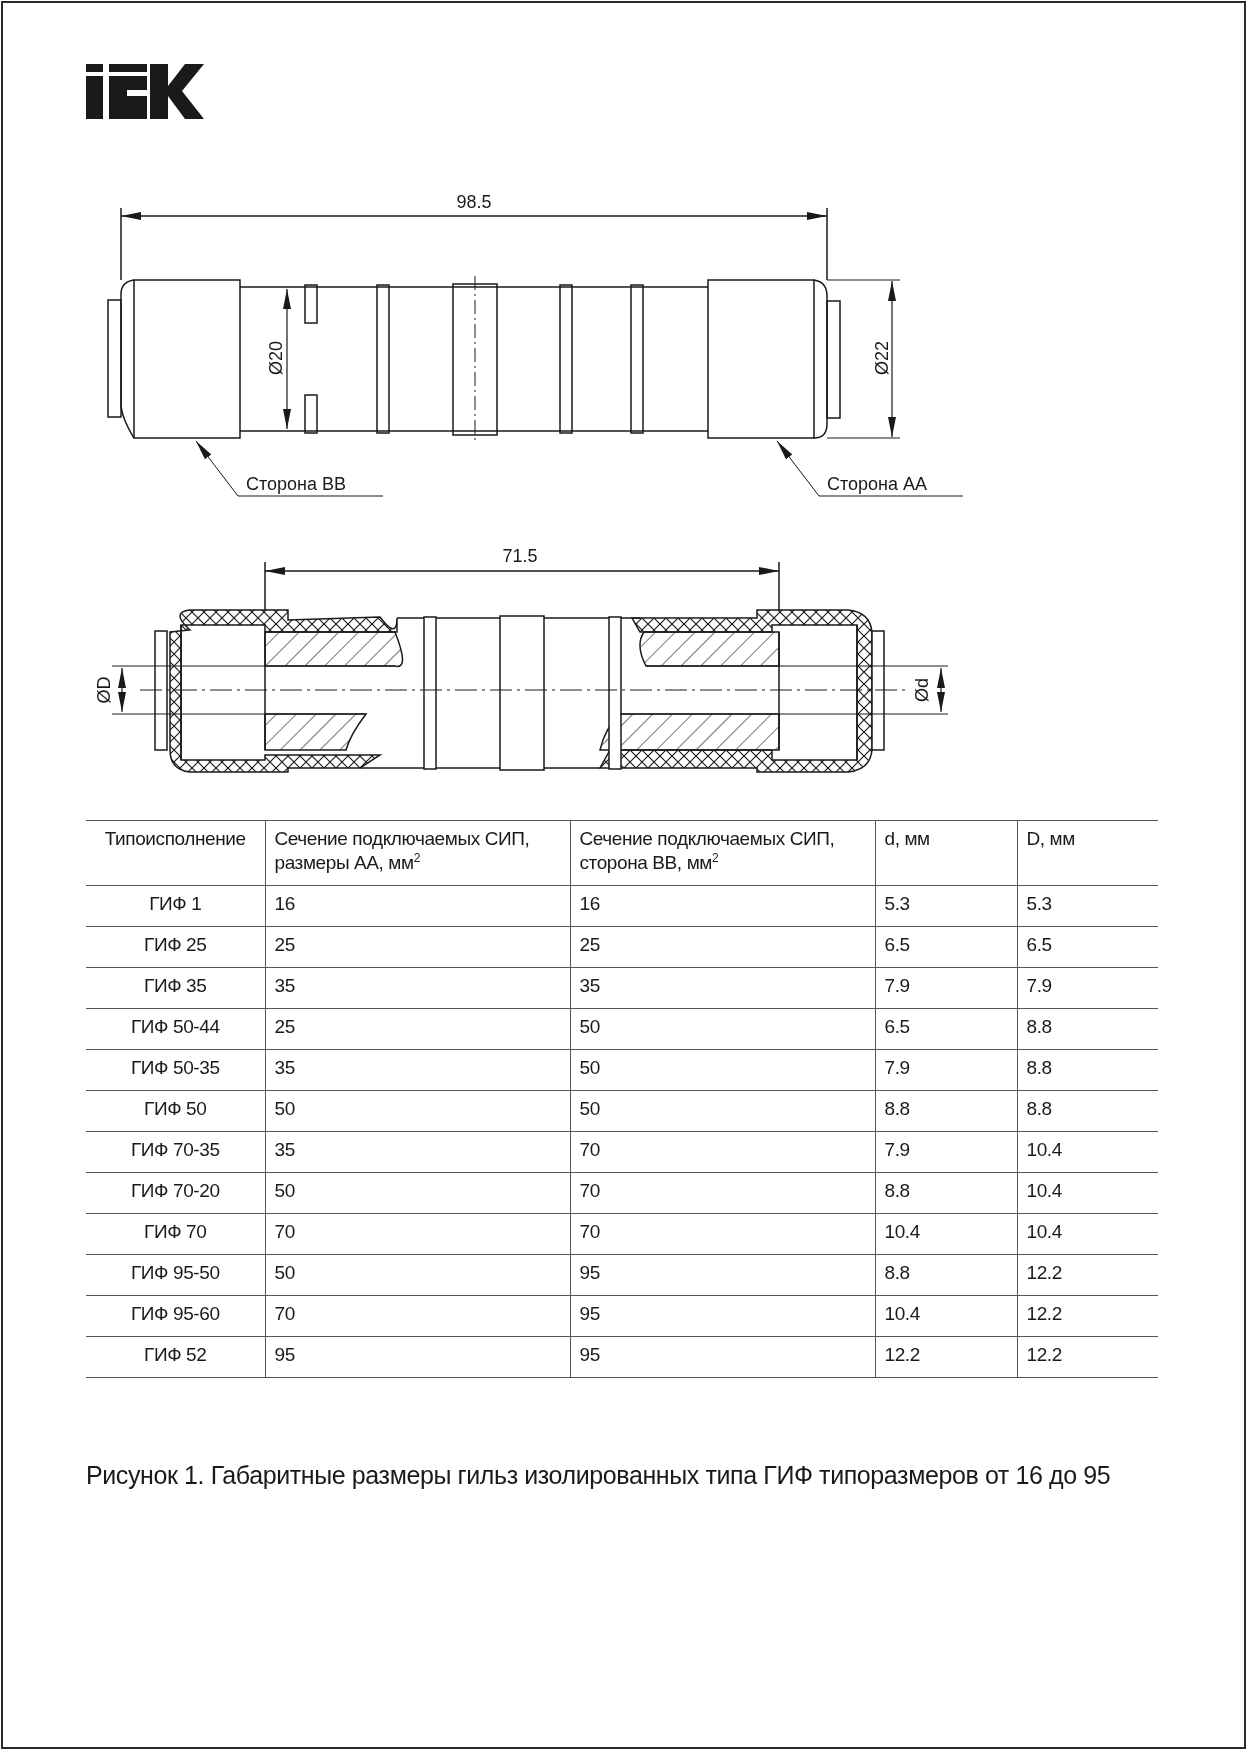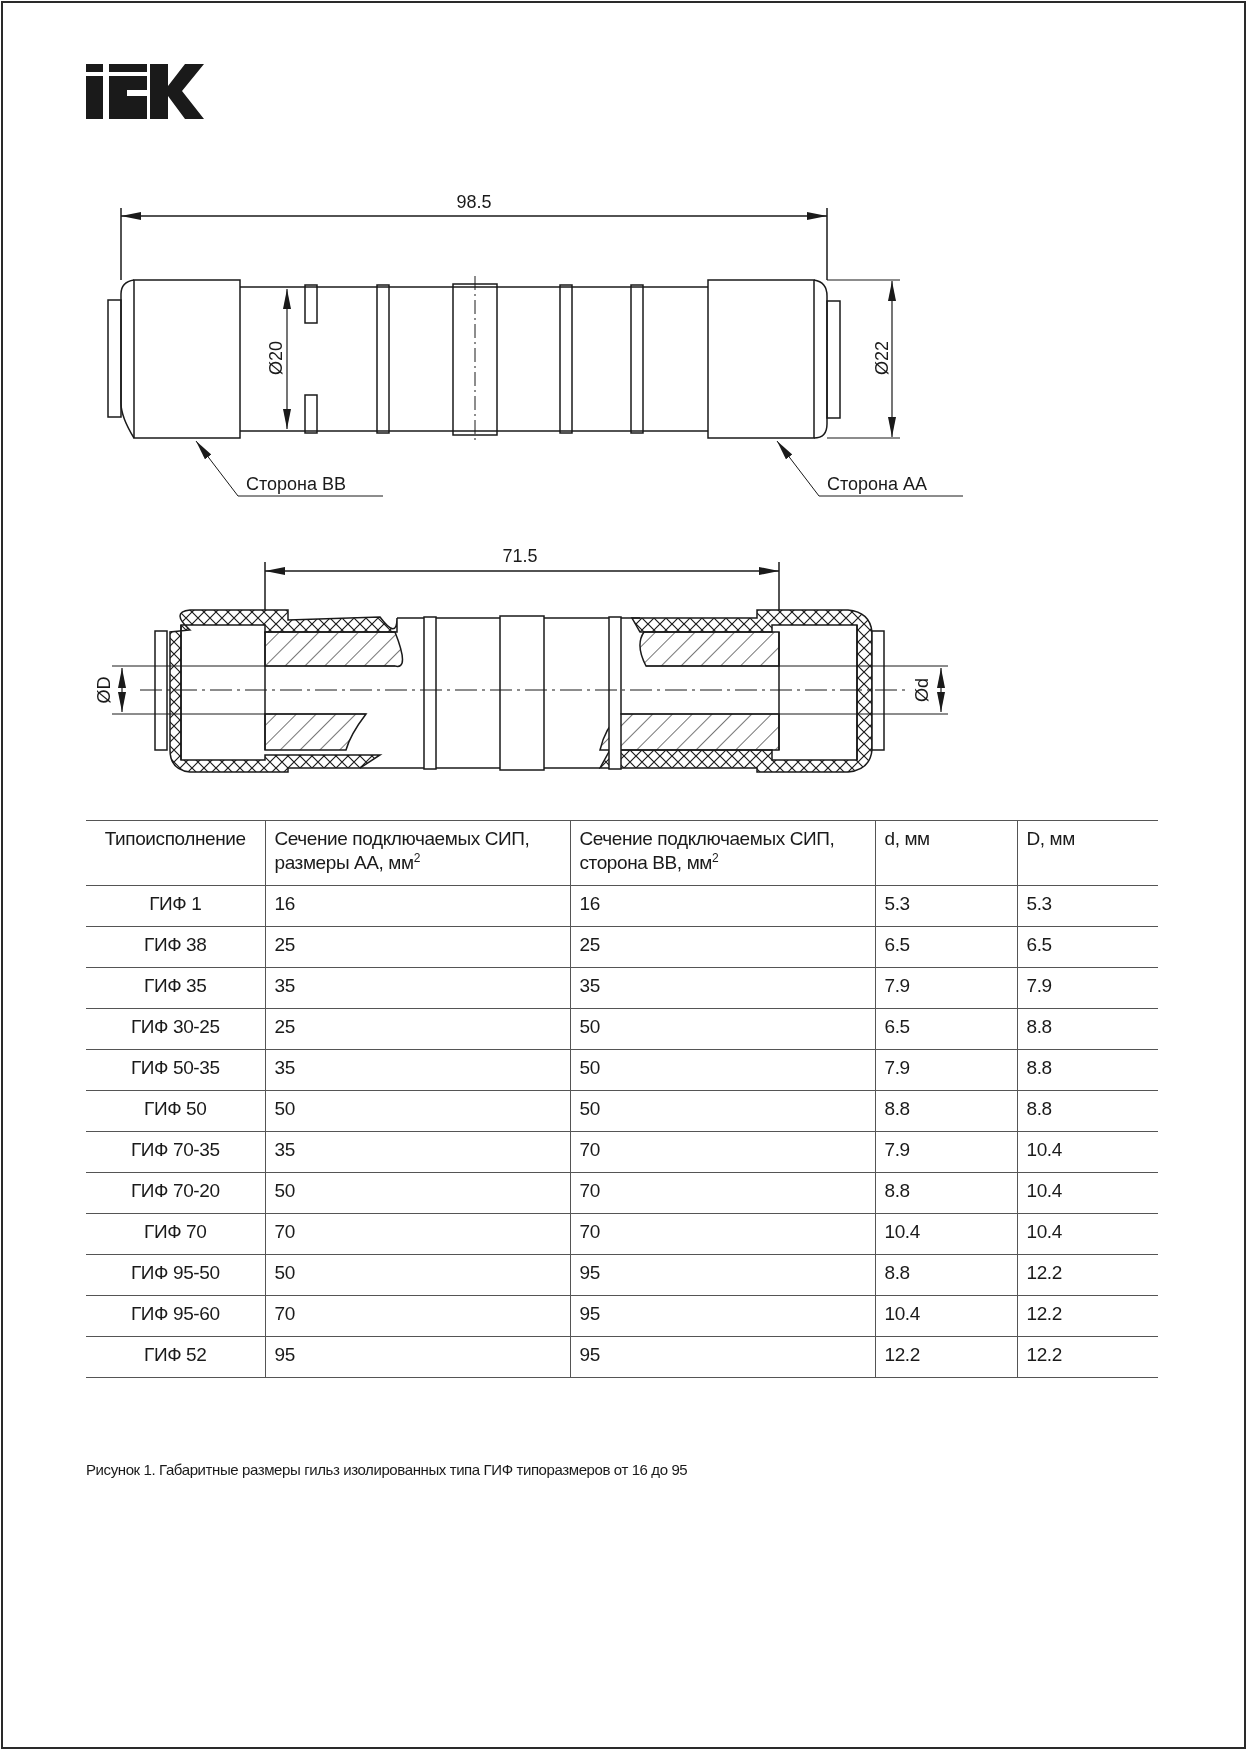--- a/index.html
+++ b/index.html
@@ -16,21 +16,21 @@
                 border-collapse: collapse; table-layout: fixed;
                 font-family: "Liberation Sans", sans-serif; font-size: 19px; color: #1a1a1a;
                 letter-spacing: -0.4px; }
   .spec-table th, .spec-table td { text-align: left; vertical-align: top; font-weight: normal;
                 padding: 6px 8px 0 9px; border-top: 1.5px solid #555; border-bottom: 1.5px solid #555;
                 border-left: 1.5px solid #555; border-right: none; line-height: 24px; }
   .spec-table th:first-child, .spec-table td:first-child { border-left: none; padding-left: 8px; text-align: center; }
   .spec-table thead th { height: 58px; padding-top: 6px; }
   .spec-table tbody td { height: 34px; padding-top: 6px; }
   .spec-table sup { font-size: 12px; vertical-align: 7px; line-height: 0; }
-  .caption { position: absolute; left: 86px; top: 1461px; font-size: 15px; letter-spacing: -0.4px;
+  .caption { position: absolute; left: 86px; top: 1461px; font-size: 25px; letter-spacing: -0.4px;
              font-family: "Liberation Sans", sans-serif; color: #1a1a1a; }
 </style>
 </head>
 <body>
 
 <div class="page-frame"></div>
 
 <svg class="logo" viewBox="0 0 118 55">
   <title>IEK</title>
 
@@ -165,35 +165,35 @@
   </thead>
   <tbody id="tbody">
       <tr>
         <td>ГИФ 1</td>
         <td>16</td>
         <td>16</td>
         <td>5.3</td>
         <td>5.3</td>
       </tr>
       <tr>
-        <td>ГИФ 38</td>
+        <td>ГИФ 25</td>
         <td>25</td>
         <td>25</td>
         <td>6.5</td>
         <td>6.5</td>
       </tr>
       <tr>
         <td>ГИФ 35</td>
         <td>35</td>
         <td>35</td>
         <td>7.9</td>
         <td>7.9</td>
       </tr>
       <tr>
-        <td>ГИФ 30-25</td>
+        <td>ГИФ 50-44</td>
         <td>25</td>
         <td>50</td>
         <td>6.5</td>
         <td>8.8</td>
       </tr>
       <tr>
         <td>ГИФ 50-35</td>
         <td>35</td>
         <td>50</td>
         <td>7.9</td>

